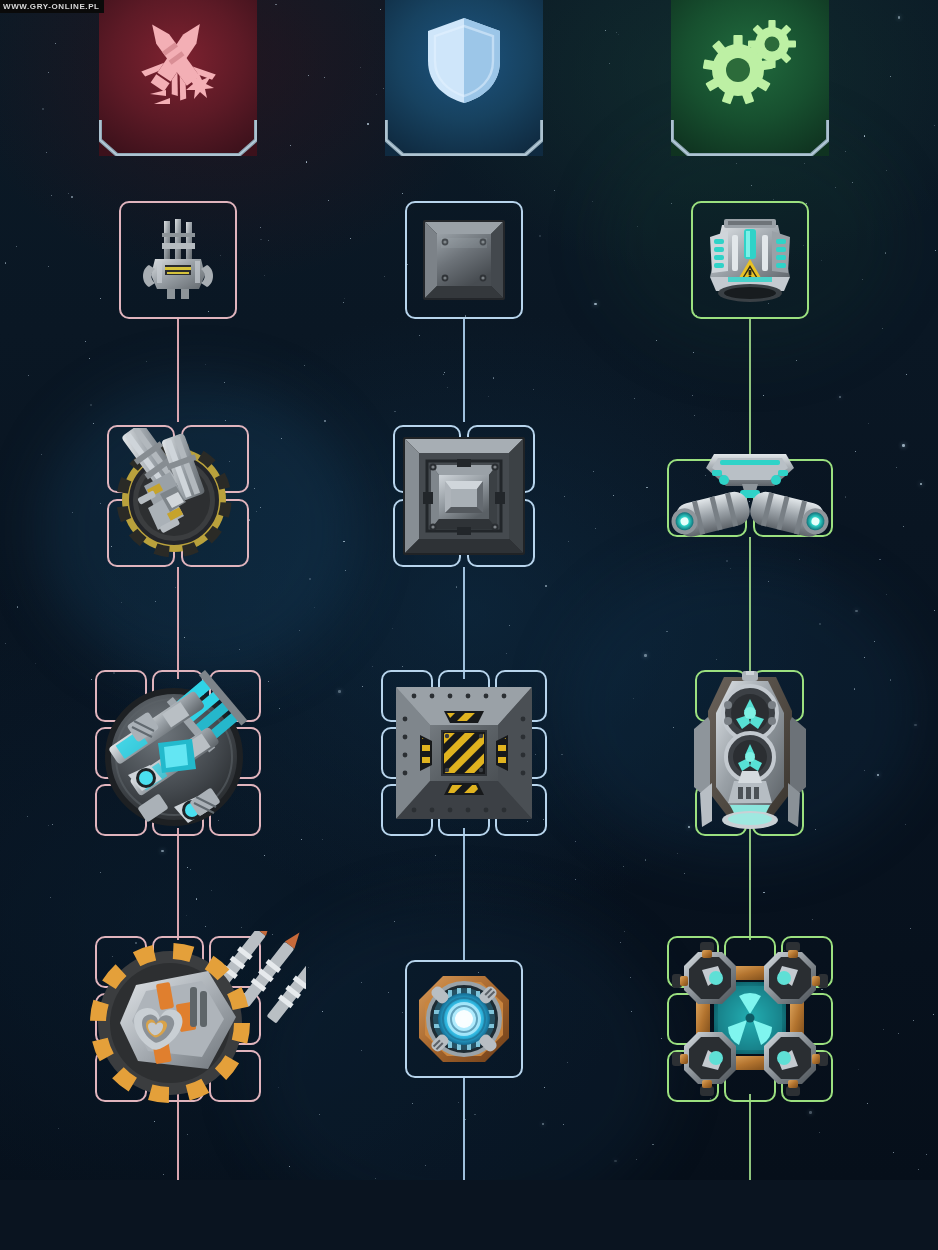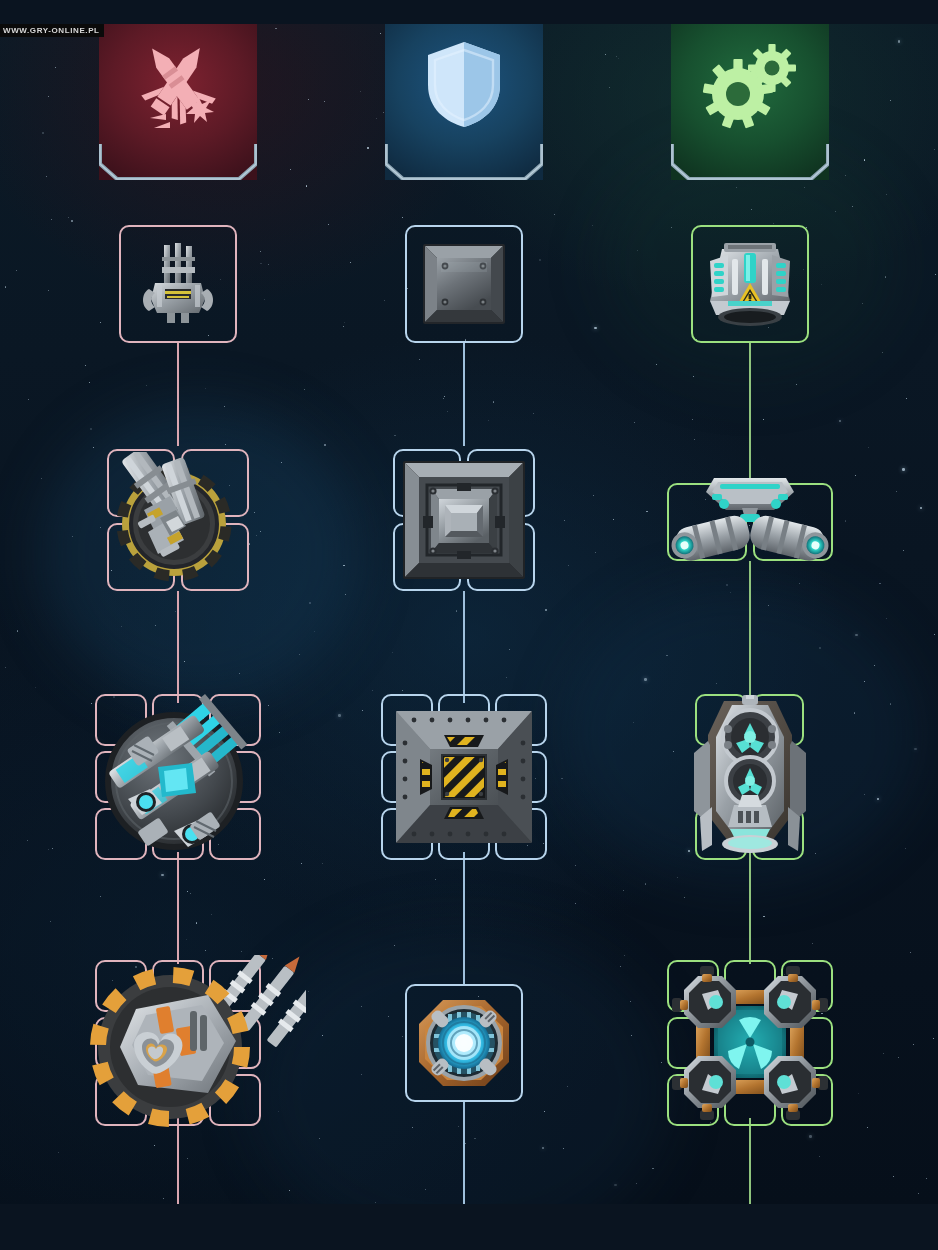--- a/index.html
+++ b/index.html
@@ -15,21 +15,20 @@
     position: relative;
     width: 938px;
     height: 1180px;
     overflow: hidden;
     background:
       radial-gradient(ellipse 420px 300px at 76% 6%, rgba(22,58,52,0.55), rgba(0,0,0,0) 70%),
       radial-gradient(ellipse 380px 320px at 24% 5%, rgba(60,18,26,0.45), rgba(0,0,0,0) 70%),
       radial-gradient(ellipse 520px 420px at 50% 52%, rgba(14,44,68,0.65), rgba(0,0,0,0) 72%),
       radial-gradient(ellipse 600px 500px at 20% 78%, rgba(10,30,48,0.6), rgba(0,0,0,0) 75%),
       linear-gradient(180deg, #0b1a26 0%, #0a1724 28%, #081320 62%, #060f1a 100%);
-    margin-top: 24px;
   }
 
   
   .stars {
     position: absolute;
     inset: 0;
     pointer-events: none;
   }
   .star {
     position: absolute;

